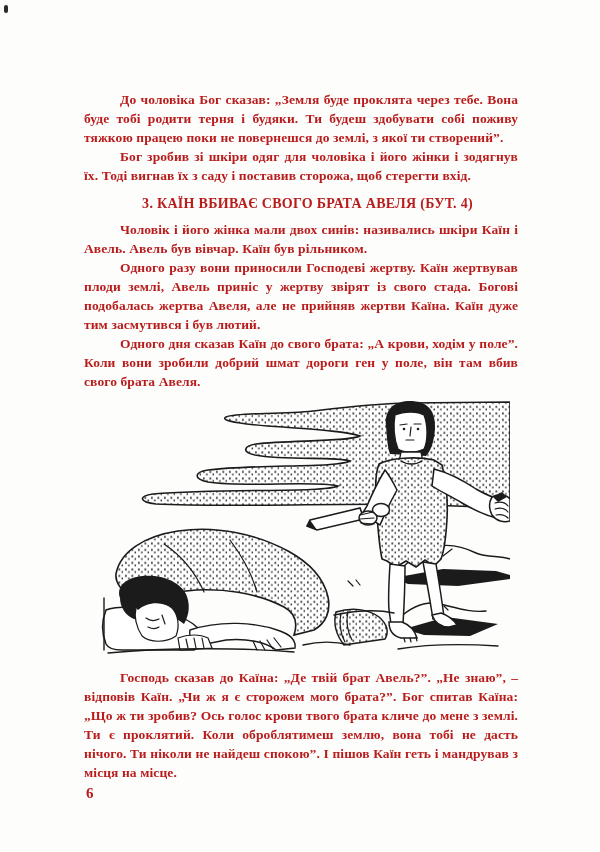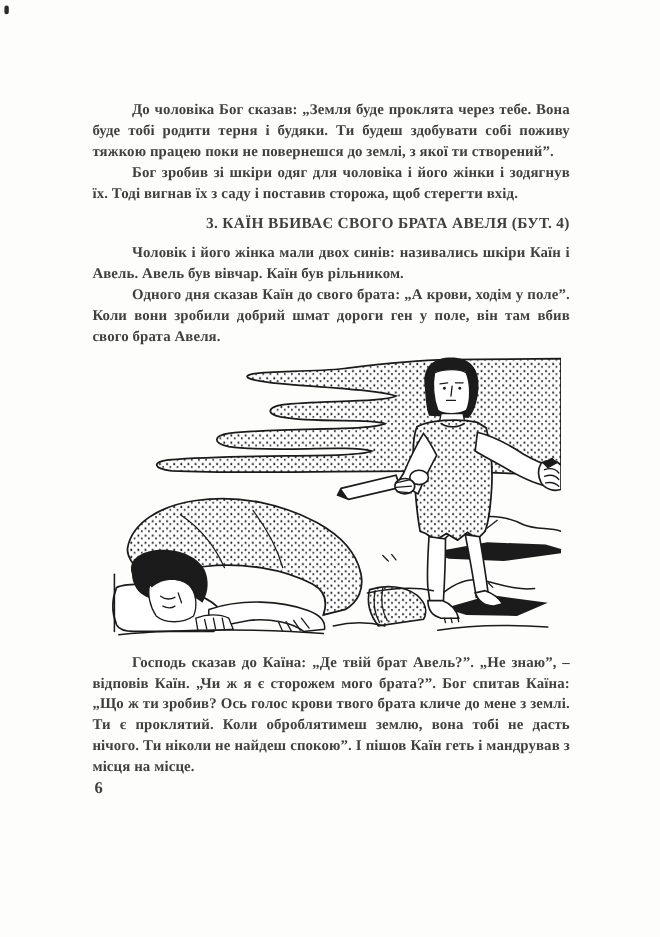--- a/index.html
+++ b/index.html
@@ -1,42 +1,42 @@
 <!DOCTYPE html>
 <html><head>
 <meta charset="utf-8">
 <style>
   html,body{margin:0;padding:0;}
   .page{
     position:relative;
     width:600px;height:852px;
     background:#fdfdfb;
     font-family:"Liberation Serif","DejaVu Serif",serif;
-    color:#404040;
+    color:#b91c1c;
     overflow:hidden;
   }
   .speck{position:absolute;left:4px;top:5px;width:4px;height:8px;background:#2a2a2a;border-radius:2px;}
   .text-column{
     position:absolute;left:84px;top:90px;width:434px;
   }
   .text-column p{
     margin:0;
     text-indent:36px;
     text-align:justify;
     font-size:13.5px;
     line-height:19px;
     font-weight:bold;
     letter-spacing:0.1px;
   }
   h2.section-heading{
     font-size:14px;
     font-weight:bold;
     margin:11px 0 8px 13px;
     letter-spacing:0.3px;
-    text-align:right;
+    text-align:center;
   }
   figure.illustration{
     margin:7px 0 6px 14px;
     width:412px;height:264px;
     padding:0;
   }
   .page-number{
     margin:3px 0 0 2px;
     font-size:15px;
     font-weight:bold;
@@ -48,20 +48,21 @@
 <body>
 
 <div class="page">
   <div class="speck"></div>
 
   <div class="text-column">
     <p>До чоловіка Бог сказав: „Земля буде проклята через тебе. Вона буде тобі родити терня і будяки. Ти будеш здобувати собі поживу тяжкою працею поки не повернешся до землі, з якої ти створений”.</p>
     <p>Бог зробив зі шкіри одяг для чоловіка і його жінки і зодягнув їх. Тоді вигнав їх з саду і поставив сторожа, щоб стерегти вхід.</p>
     <h2 class="section-heading">3. КАЇН ВБИВАЄ СВОГО БРАТА АВЕЛЯ (БУТ. 4)</h2>
     <p>Чоловік і його жінка мали двох синів: називались шкіри Каїн і Авель. Авель був вівчар. Каїн був рільником.</p>
+    <p>Одного разу вони приносили Господеві жертву. Каїн жертвував плоди землі, Авель приніс у жертву звірят із свого стада. Богові подобалась жертва Авеля, але не прийняв жертви Каїна. Каїн дуже тим засмутився і був лютий.</p>
     <p>Одного дня сказав Каїн до свого брата: „А крови, ходім у поле”. Коли вони зробили добрий шмат дороги ген у поле, він там вбив свого брата Авеля.</p>
 
     <figure class="illustration">
       <svg viewBox="0 0 412 264" width="412" height="264">
         <defs>
           <pattern id="stip" width="6.5" height="6.5" patternUnits="userSpaceOnUse">
             <rect width="6.5" height="6.5" fill="#ffffff"></rect>
             <rect x="1.1" y="1.4" width="1.5" height="2" fill="#1b1b1b"></rect>
             <rect x="4.2" y="4.1" width="1.3" height="1.8" fill="#1b1b1b"></rect>
           </pattern>

